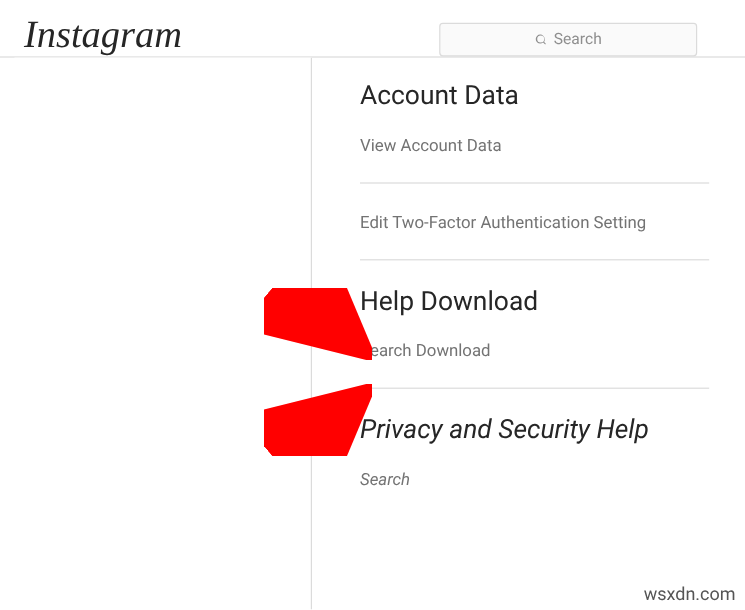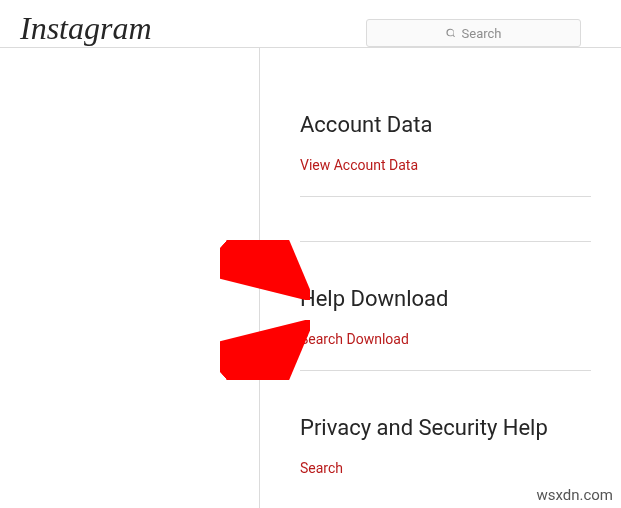--- a/index.html
+++ b/index.html
@@ -68,30 +68,30 @@
       padding: 20px 30px 0 40px;
       overflow: hidden;
     }
     .settings-section {
       padding-bottom: 22px;
       margin-bottom: 22px;
       border-bottom: 1px solid #dbdbdb;
     }
     .settings-section:last-of-type {
       border-bottom: none;
+      font-style: italic;
     }
     .section-title {
       font-size: 22px;
       font-weight: 400;
       color: #262626;
       margin-bottom: 18px;
-      margin-top: 44px;
     }
     .section-link {
-      color: #b91c1c;
+      color: #737373;
       font-size: 14px;
       text-decoration: none;
       cursor: pointer;
     }
     .arrow-annotation {
       position: absolute;
       pointer-events: none;
     }
     .watermark {
       position: absolute;
@@ -120,20 +120,21 @@
   <div class="sidebar"></div>
 
   <div class="main-content">
 
     <div class="settings-section">
       <h2 class="section-title">Account Data</h2>
       <a class="section-link">View Account Data</a>
     </div>
 
     <div class="settings-section">
+      <a class="section-link">Edit Two-Factor Authentication Setting</a>
     </div>
 
     <div class="settings-section">
       <h2 class="section-title">Help Download</h2>
       <a class="section-link">Search Download</a>
     </div>
 
     <div class="settings-section">
       <h2 class="section-title">Privacy and Security Help</h2>
       <a class="section-link">Search</a>

